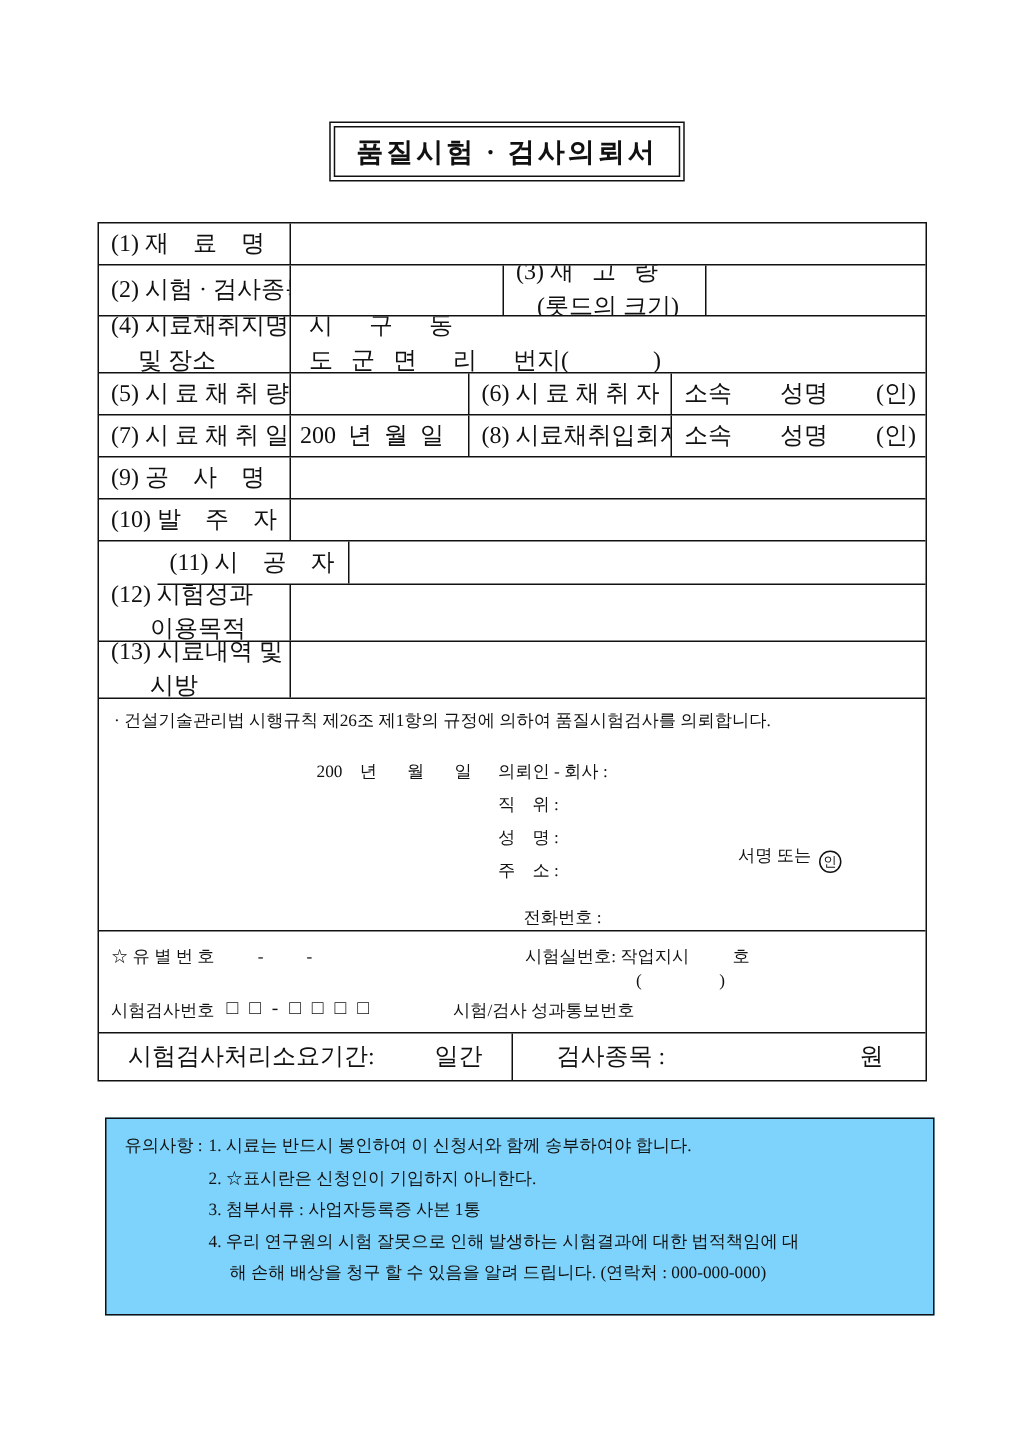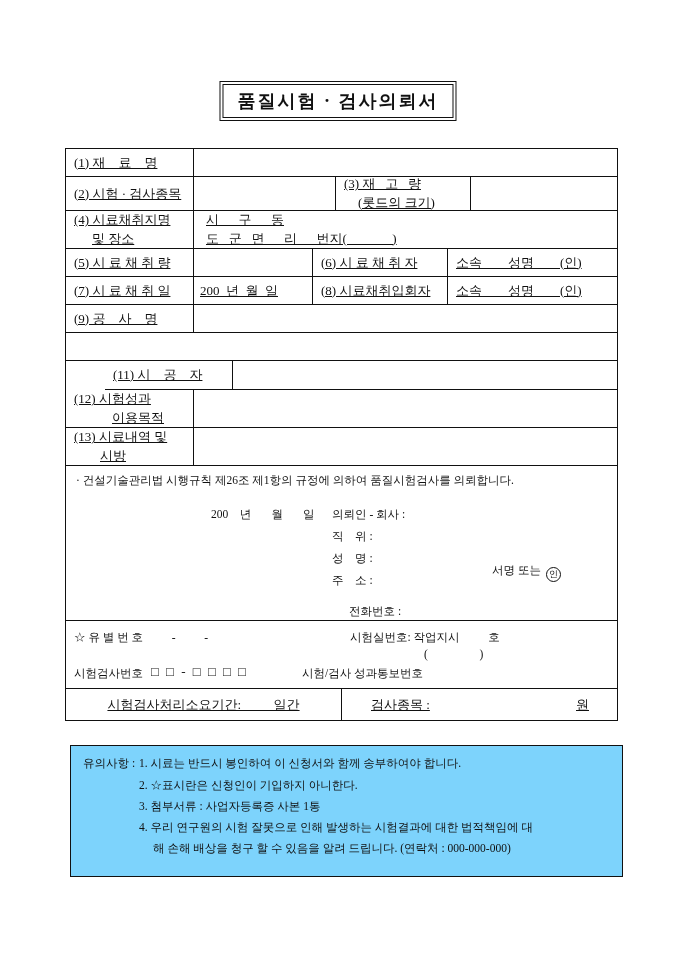--- a/index.html
+++ b/index.html
@@ -25,21 +25,21 @@
   .form-table {
     position:absolute; left:65px; top:148px; width:553px;
     border:1.5px solid #111; background:#fff;
   }
   .row { display:flex; border-bottom:1px solid #111; align-items:stretch; }
   .form-table > :last-child { border-bottom:none; }
   .h28 { height:28px; } .h29 { height:29px;margin-left:39px; } .h31 { height:31px;gap:13px; }
   .h34 { height:34px; } .h38 { height:38px; }
   .cell {
     border-right:1px solid #111; display:flex; align-items:center;
-    padding-left:8px; font-size:13px; white-space:pre; overflow:hidden;text-decoration:underline;
+    padding-left:8px; font-size:16px; white-space:pre; overflow:hidden;
   }
   .cell:last-child { border-right:none; }
   .cell.col { flex-direction:column; justify-content:center; align-items:flex-start; line-height:1.4; }
   .c-label { width:128px; flex:none; }
   .c-v2 { width:142px; flex:none; }
   .c-l3 { width:135px; flex:none; }
   .c-v5 { width:119px; flex:none; }
   .grow { flex:1; }
 
   .block { position:relative; border-bottom:1px solid #111; font-size:11.5px; }
@@ -111,32 +111,33 @@
       <div class="cell c-l3">(8) 시료채취입회자</div>
       <div class="cell grow">소속        성명        (인)</div>
     </div>
 
     <div class="row h28">
       <div class="cell c-label">(9) 공    사    명</div>
       <div class="cell grow"></div>
     </div>
 
     <div class="row h28">
+      <div class="cell c-label">(10) 발    주    자</div>
       <div class="cell grow"></div>
     </div>
 
     <div class="row h29">
       <div class="cell c-label">(11) 시    공    자</div>
       <div class="cell grow"></div>
     </div>
 
     <div class="row h38">
       <div class="cell c-label col">
         <div>(12) 시험성과</div>
-        <div style="margin-left:38px">이용목적</div>
+        <div style="margin-left:26px">이용목적</div>
       </div>
       <div class="cell grow"></div>
     </div>
 
     <div class="row h38">
       <div class="cell c-label col">
         <div>(13) 시료내역 및</div>
         <div style="margin-left:26px">시방</div>
       </div>
       <div class="cell grow"></div>

